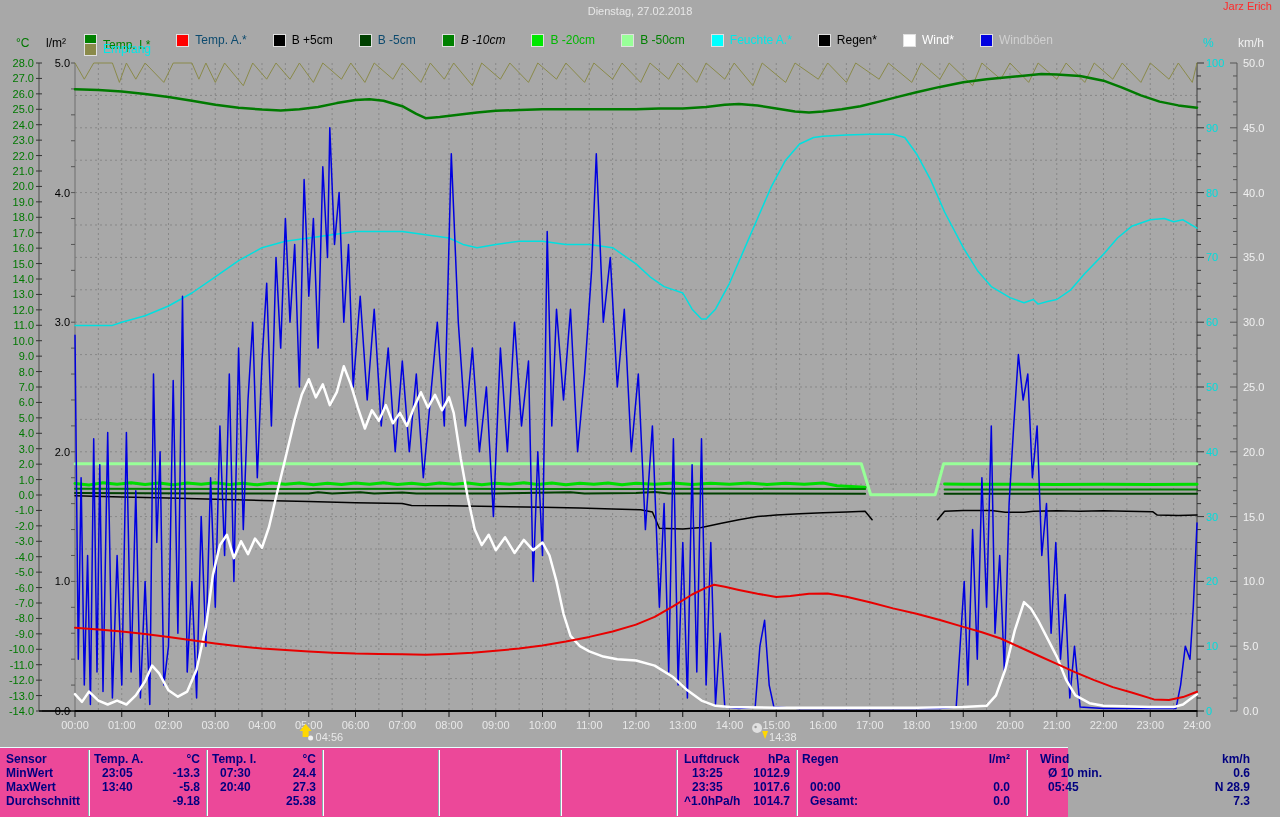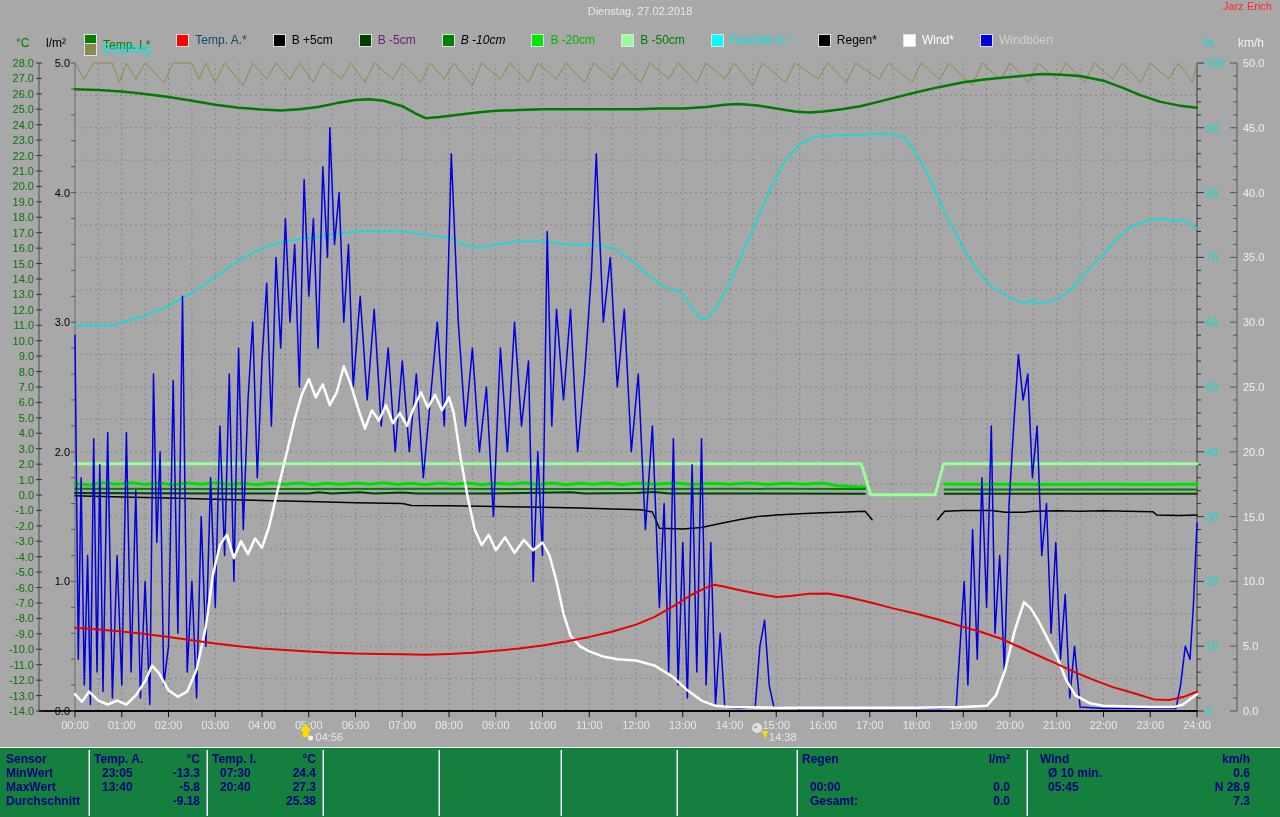--- a/index.html
+++ b/index.html
@@ -12,21 +12,21 @@
   #unit-rain{left:46px;top:36px;color:#000;}
   #unit-pct{left:1203px;top:36px;color:#00dcdc;}
   #unit-wind{left:1238px;top:36px;color:#f0f0f0;}
   .legend-row{position:absolute;left:84px;display:flex;gap:26px;font-size:12px;white-space:nowrap;}
   #legend-row1{top:28px;}
   #legend-row2{top:42px;}
   .leg{display:flex;align-items:center;}
   .sq{width:11px;height:11px;border:1px solid #e0e0e0;display:inline-block;margin-right:6px;}
   #plot-svg{position:absolute;left:0;top:0;}
   .grid{stroke:#878787;stroke-width:1;stroke-dasharray:2,3;}
-  .panel{position:absolute;left:0;top:747px;width:1280px;height:70px;background:#15803d;
+  .panel{position:absolute;left:0;top:747px;width:1068px;height:70px;background:#ec4899;
          color:#000080;font-weight:bold;font-size:12px;border-top:1px solid #e8ffff;}
   .pcol{position:absolute;top:4px;}
   .prow{display:flex;justify-content:space-between;height:14px;line-height:14px;}
   .prow .t{padding-left:8px;}
   .prow .t0{padding-left:0;}
   .vdiv{position:absolute;top:2px;bottom:2px;width:1px;background:#88b0b0;border-right:1px solid #ffffff;}
 </style>
 </head>
 <body>
 
@@ -47,21 +47,21 @@
       <span class="leg">
         <span class="sq" style="background: rgb(255, 0, 0);"></span>
         <span style="color: #0c4a6e;">Temp. A.*</span>
       </span>
       <span class="leg">
         <span class="sq" style="background: rgb(0, 0, 0);"></span>
         <span style="color: rgb(0, 0, 0);">B +5cm</span>
       </span>
       <span class="leg">
         <span class="sq" style="background: rgb(0, 64, 0);"></span>
-        <span style="color: #701a75;">B -5cm</span>
+        <span style="color: #0c4a6e;">B -5cm</span>
       </span>
       <span class="leg">
         <span class="sq" style="background: rgb(0, 128, 0);"></span>
         <span style="color: #000000; font-style: italic;">B -10cm</span>
       </span>
       <span class="leg">
         <span class="sq" style="background: rgb(0, 232, 0);"></span>
         <span style="color: rgb(0, 184, 0);">B -20cm</span>
       </span>
       <span class="leg">
@@ -537,20 +537,38 @@
       <div class="prow">
           <span class="t">20:40</span>
           <span>27.3</span>
         </div>
       <div class="prow">
           <span class="t"></span>
           <span>25.38</span>
         </div>
     </div>
 
+    <div class="pcol" style="left:684px;width:106px">
+      <div class="prow">
+          <span class="t0">Luftdruck</span>
+          <span>hPa</span>
+        </div>
+      <div class="prow">
+          <span class="t">13:25</span>
+          <span>1012.9</span>
+        </div>
+      <div class="prow">
+          <span class="t">23:35</span>
+          <span>1017.6</span>
+        </div>
+      <div class="prow">
+          <span class="t0">^1.0hPa/h</span>
+          <span>1014.7</span>
+        </div>
+    </div>
 
     <div class="pcol" style="left:802px;width:208px">
       <div class="prow">
           <span class="t0">Regen</span>
           <span>l/m²</span>
         </div>
       <div class="prow">
           <span class="t"></span>
           <span></span>
         </div>

